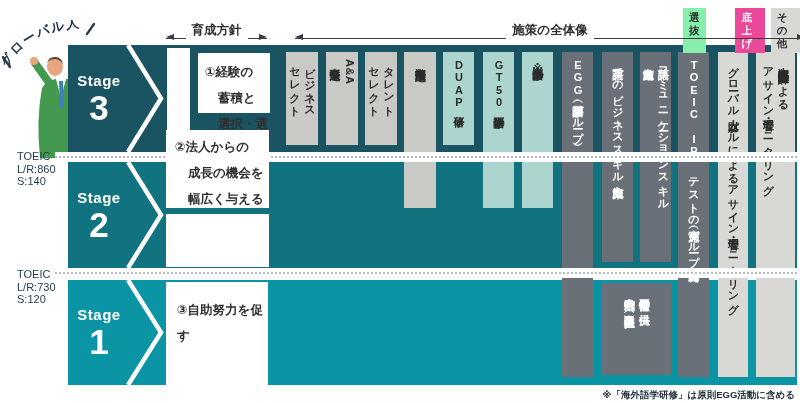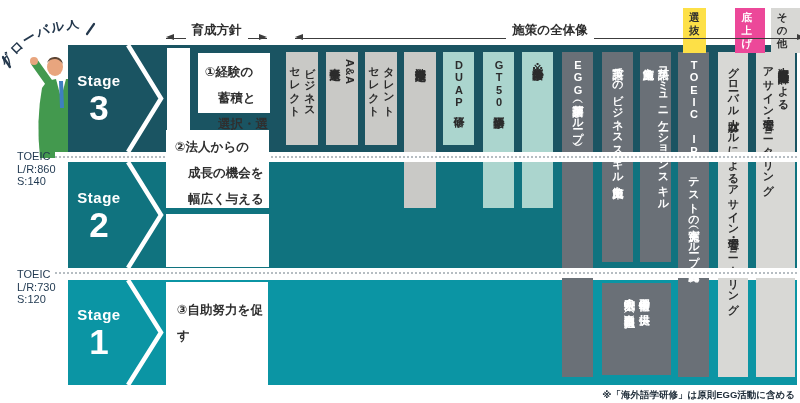--- a/index.html
+++ b/index.html
@@ -83,21 +83,21 @@
   <svg id="arc-label" width="96" height="58" viewBox="0 0 96 58">
     <path id="arcp" d="M 6 52 Q 22 12 82 7" fill="none"></path>
     <path d="M 3 37 L 10 47" stroke="#24384d" stroke-width="2.2" stroke-linecap="round"></path>
     <path d="M 87 14 L 94 4" stroke="#24384d" stroke-width="2.2" stroke-linecap="round"></path>
     <text font-size="13" font-weight="bold" fill="#24384d" letter-spacing="1.5">
       <textPath href="#arcp" startOffset="4">グローバル人財</textPath>
     </text>
   </svg>
 
   <div class="legend">
-    <span class="legend-item" data-category="selection" style="background: #fde047; font-family: Liberation Serif, serif;">選抜</span>
+    <span class="legend-item" data-category="selection" style="background: #86efac; font-family: Liberation Serif, serif;">選抜</span>
     <span class="legend-item" data-category="bottom_up" style="background: #ec4899; color: rgb(255, 255, 255); margin-left: 23px;">底上げ</span>
     <span class="legend-item" data-category="other" style="background: rgb(216, 216, 213);">その他</span>
   </div>
 
   <div class="hdr" id="hdr-policy">
     <div class="seg aL"></div>
     <span class="txt">育成方針</span>
     <div class="seg aR"></div>
   </div>
   <div class="hdr" id="hdr-measures">

